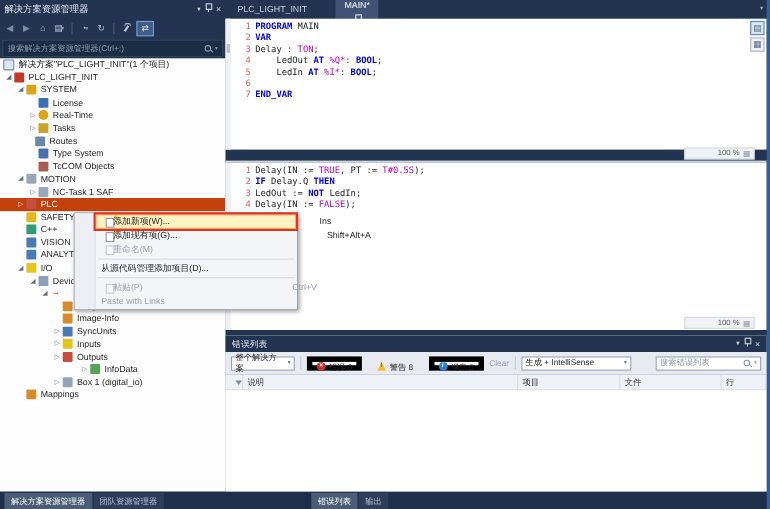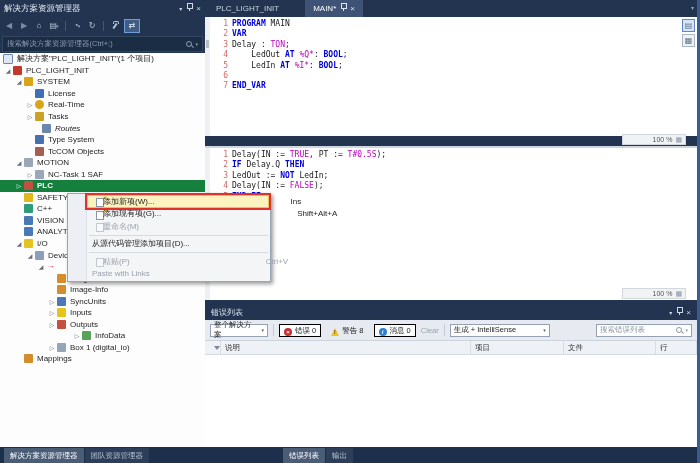--- a/index.html
+++ b/index.html
@@ -19,21 +19,21 @@
   .tbico.hl{border:1px solid #6f9fd8;background:#405d85;color:#e8f0fa;width:14px;}
   .tcaret{font-size:5px;color:#93a3b8;margin-left:-1px;}
   .tsep{width:1px;height:10px;background:#46587 0;background:#465870;margin:0 2px;}
   .se-search{position:absolute;left:2px;right:2px;top:36px;height:14px;background:#1b2c45;
              border:1px solid #32465f;display:flex;align-items:center;padding:0 4px;
              color:#8d9cb2;font-size:7.5px;}
   .se-search .ph{overflow:hidden;white-space:nowrap;}
   .scaret{font-size:5px;color:#8d9cb2;margin-left:2px;}
   .se-tree{position:absolute;left:0;right:0;top:53px;bottom:0;background:#fdfdfd;overflow:hidden;}
   .trow{display:flex;align-items:center;height:11.55px;font-size:8px;color:#1e1e1e;white-space:nowrap;}
-  .trow.sel{background:#15803d;color:#fff;font-weight:bold;}
+  .trow.sel{background:#c2410c;color:#fff;}
   .texp{width:10px;flex:none;font-size:6px;color:#67707a;text-align:center;}
   .trow.sel .texp{color:#fff;}
   .ticon{width:9px;height:9px;flex:none;margin-right:4px;border-radius:1px;font-size:8px;
          line-height:8px;text-align:center;color:#fff;}
   .tlabel{overflow:hidden;}
   .solution-icon{background:#dfe8f2;border:1px solid #6b87ac;width:8px;height:8px;}
   .twincat-project-icon{background:#c0392b;}
   .system-icon{background:#d9a516;}
   .license-icon{background:#3f6fb5;}
   .realtime-icon{background:#d9a516;border-radius:50%;}
@@ -55,21 +55,21 @@
   .syncunits-icon{background:#4a7ab5;}
   .inputs-icon{background:#e3c51e;}
   .outputs-icon{background:#c4513f;}
   .infodata-icon{background:#57a457;}
   .box-icon{background:#93a5b8;}
   
   .tabstrip{position:absolute;left:205px;top:0;width:495px;height:17px;background:#22344f;
             display:flex;align-items:stretch;}
   .etab{display:flex;align-items:center;gap:4px;padding:0 8px;font-size:8px;color:#c9d4e2;}
   .etab:first-child{margin-left:3px;padding-right:26px;}
-  .etab.active{background:#3e5375;color:#fff;}
+  .etab.active{background:#3e5375;color:#fff;flex-direction:column;}
   .etab .px{font-size:8px;color:#dbe4ef;}
   .docwell{position:absolute;right:6px;top:4px;font-size:6px;color:#8fa2bc;}
   .pane{position:absolute;left:205px;width:492px;background:#fff;padding-top:2px;box-sizing:border-box;}
   .pane::before{content:"";position:absolute;left:0;top:0;bottom:0;width:5px;background:#eef0f3;}
   .decl{top:17px;height:119px;}
   .impl{top:148px;height:152px;}
   .cline{display:flex;height:10.4px;line-height:10.4px;font-family:"DejaVu Sans Mono",monospace;
          font-size:8px;white-space:pre;padding-left:5px;}
   .lnum{width:18px;flex:none;text-align:right;padding-right:4px;color:#d06969;}
   .tk-k{color:#0000dc;font-weight:bold;}
@@ -106,21 +106,21 @@
   
   .errpanel{position:absolute;left:205px;top:305px;width:492px;height:142px;background:#fff;
             display:flex;flex-direction:column;}
   .ep-title{height:15px;background:#22344f;color:#dde6f0;font-size:8px;display:flex;align-items:center;
             padding:0 6px;flex:none;}
   .ep-toolbar{height:20px;background:#e7ebf1;border-bottom:1px solid #ccd3db;display:flex;align-items:center;
             gap:5px;padding:0 5px;font-size:7.5px;flex:none;}
   .combo{height:13px;background:#fff;border:1px solid #93a1b3;display:flex;align-items:center;
          justify-content:space-between;padding:0 3px;color:#222;box-sizing:border-box;}
   .ccaret{font-size:5px;color:#55606e;margin-left:4px;}
-  .tbtn{height:13px;border:1px solid #000000;background:#fbfcfd;display:flex;align-items:flex-end;gap:3px;
+  .tbtn{height:13px;border:5px solid #000000;background:#fbfcfd;display:flex;align-items:flex-start;gap:3px;
         padding:0 4px;font-size:7.5px;color:#222;font-family:inherit;box-sizing:border-box;}
   .tbtn.tflat{border-color:transparent;background:none;}
   .ic-err{width:8px;height:8px;border-radius:50%;background:#c62f2f;color:#fff;font-size:6px;
           line-height:8px;text-align:center;font-weight:bold;}
   .ic-warn{width:0;height:0;border-left:4.5px solid transparent;border-right:4.5px solid transparent;
            border-bottom:8px solid #f2c020;position:relative;}
   .ic-warn i{position:absolute;left:-1.5px;top:1px;font-style:normal;font-weight:bold;font-size:6px;color:#6b4e00;}
   .ic-info{width:8px;height:8px;border-radius:50%;background:#2f7fd0;color:#fff;font-size:6px;
            line-height:8px;text-align:center;font-weight:bold;font-style:italic;}
   .clear{color:#98a0aa;}
@@ -208,21 +208,21 @@
         <div class="trow" style="padding-left: 25px;">
           <span class="texp">▷</span>
           <span class="ticon realtime-icon"></span>
           <span class="tlabel">Real-Time</span>
         </div>
         <div class="trow" style="padding-left: 25px;">
           <span class="texp">▷</span>
           <span class="ticon tasks-icon"></span>
           <span class="tlabel">Tasks</span>
         </div>
-        <div class="trow" style="padding-left: 32px; font-style: italic;">
+        <div class="trow" style="padding-left: 22px;">
           <span class="texp"></span>
           <span class="ticon routes-icon"></span>
           <span class="tlabel">Routes</span>
         </div>
         <div class="trow" style="padding-left: 25px;">
           <span class="texp"></span>
           <span class="ticon type-system-icon"></span>
           <span class="tlabel">Type System</span>
         </div>
         <div class="trow" style="padding-left: 25px;">

